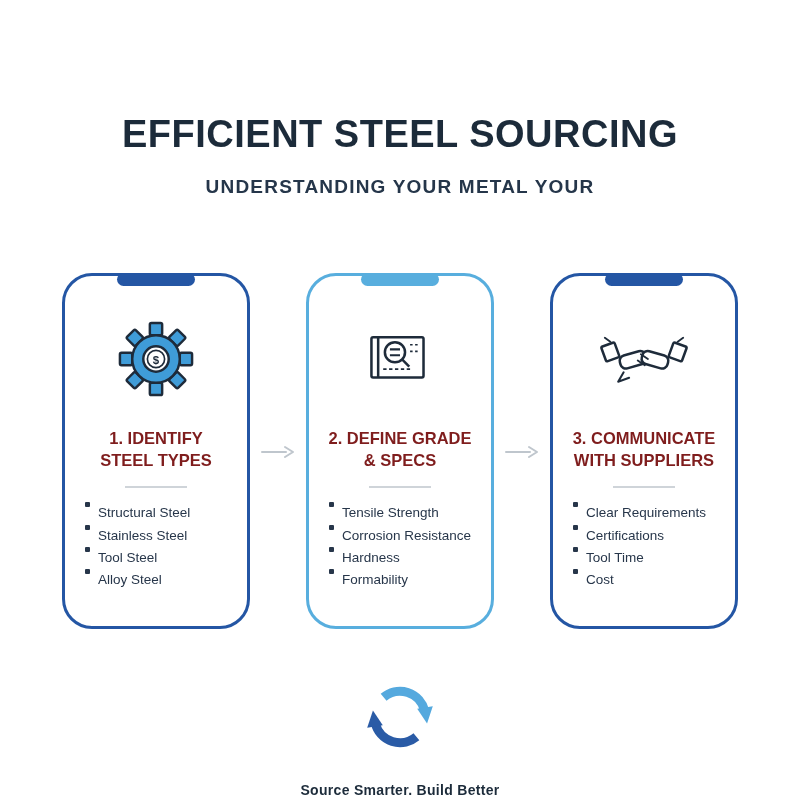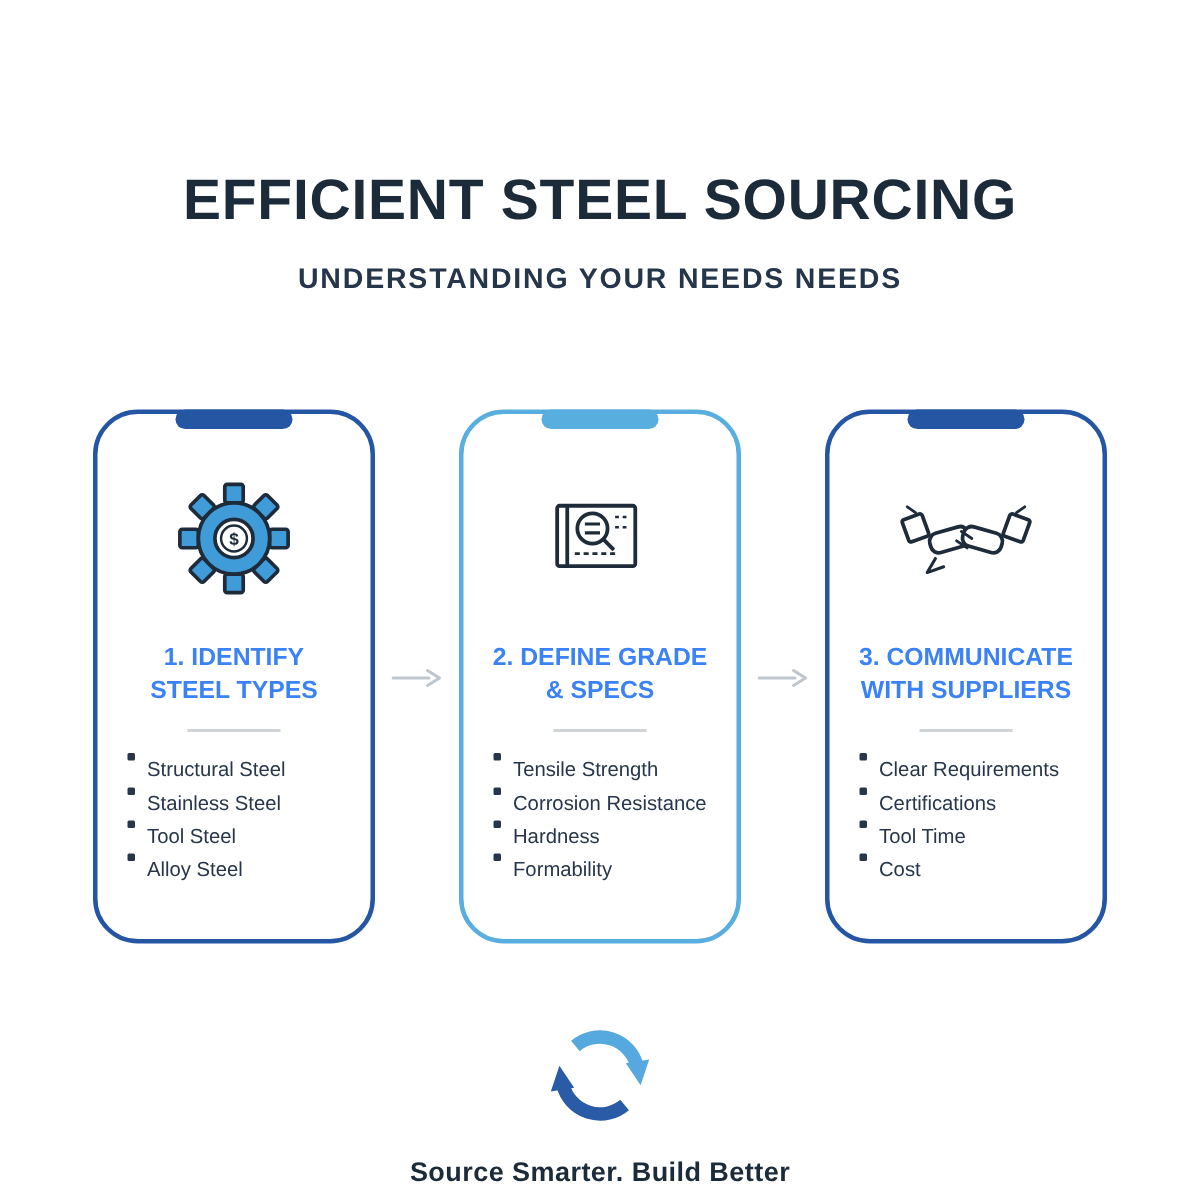--- a/index.html
+++ b/index.html
@@ -14,39 +14,39 @@
   .card { width:188px; height:356px; border:3px solid; border-radius:30px; position:relative;
           background:#fff; box-sizing:border-box; flex:none; }
   .card.dark { border-color:#2456a4; }
   .card.light { border-color:#58aede; }
   .notch { position:absolute; top:-3px; left:50%; transform:translateX(-50%);
            width:78px; height:13px; border-radius:7px; }
   .card.dark .notch { background:#2456a4; }
   .card.light .notch { background:#58aede; }
 
   .icon-wrap { height:86px; margin-top:40px; display:flex; align-items:center; justify-content:center; }
-  .card-title { text-align:center; font-size:16.5px; font-weight:700; line-height:1.32; margin-top:26px; color:#3b82f6; }
+  .card-title { text-align:center; font-size:16.5px; font-weight:700; line-height:1.32; margin-top:26px; color:#7f1d1d; }
   .divider { width:62px; height:2px; background:#cfd4d9; margin:15px auto 14px; }
   .items { list-style:none; margin:0; padding:0 8px 0 20px; }
   .items li { font-size:13.5px; color:#27364a; line-height:1.65; display:flex; font-weight:500; }
   .bullet { width:5px; height:5px; background:#27364a; border-radius:1px; margin-right:8px; flex:none; }
 
   .arrow-gap { width:56px; display:flex; justify-content:center; margin-top:172px; flex:none; }
 
   .footer { text-align:center; margin-top:47px; }
-  .tagline { font-size:18px; font-weight:700; letter-spacing:0.3px; margin-top:8px; color:#1c2b3a; }
+  .tagline { font-size:14px; font-weight:700; letter-spacing:0.3px; margin-top:20px; color:#1c2b3a; }
 </style>
 </head>
 <body>
 
 <div class="page">
 
   <div class="header">
     <h1 class="title">EFFICIENT STEEL SOURCING</h1>
-    <div class="subtitle">UNDERSTANDING YOUR NEEDS NEEDS</div>
+    <div class="subtitle">UNDERSTANDING YOUR METAL YOUR</div>
   </div>
 
   <div class="cards-row">
 
     <div class="card dark">
       <div class="notch"></div>
       <div class="icon-wrap">
         <svg viewBox="0 0 100 100" width="82" height="82">
           <g fill="#3f9cd8" stroke="#1e2b3a" stroke-width="3">
             <rect x="42.5" y="6" width="15" height="15" rx="2"></rect>

